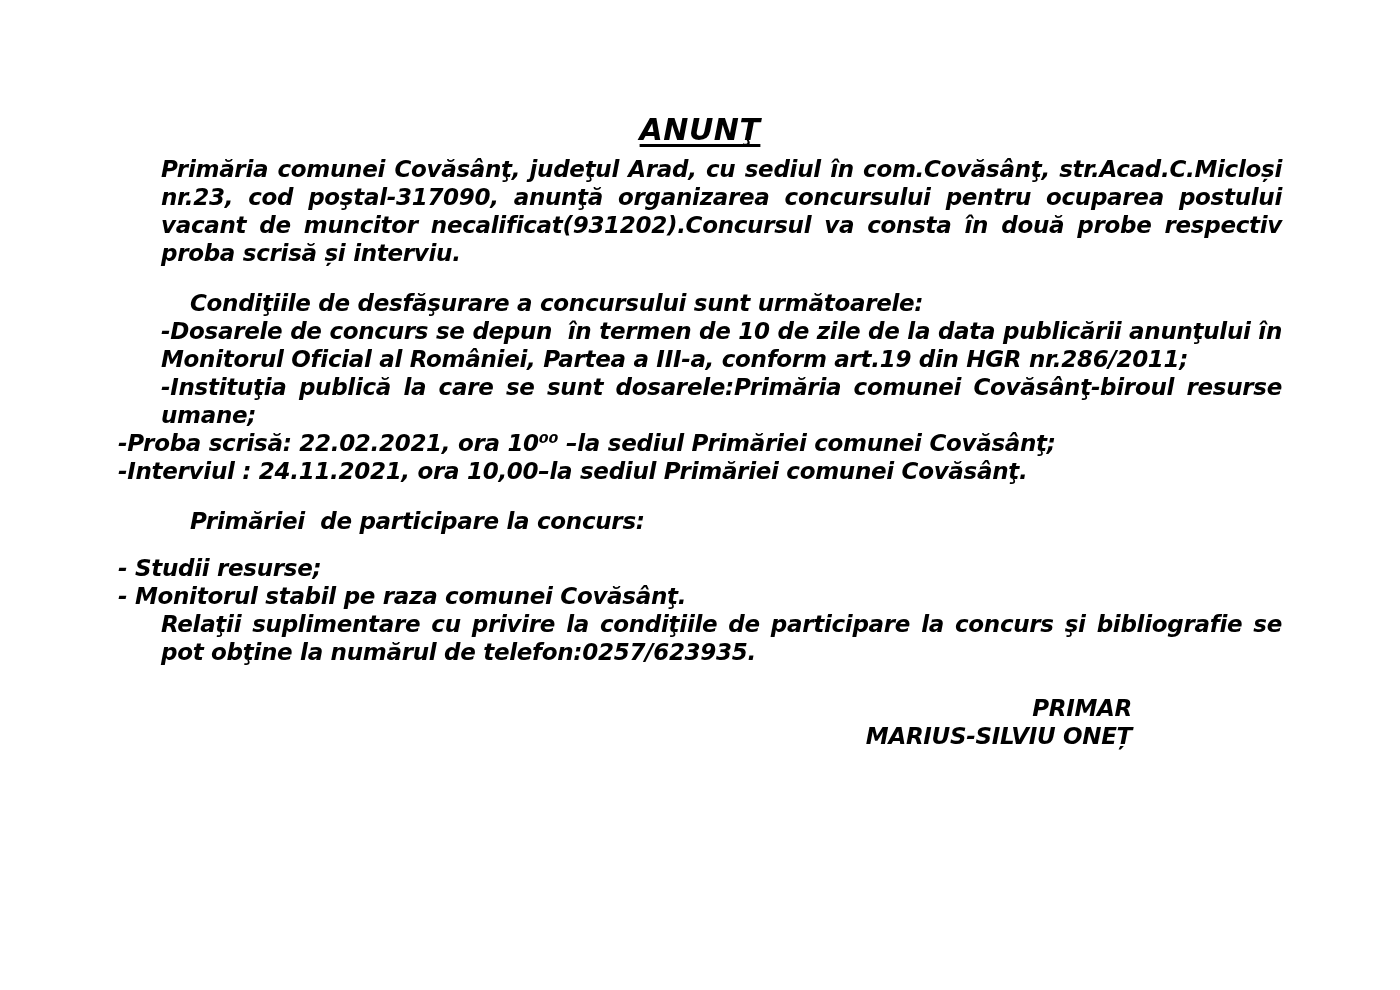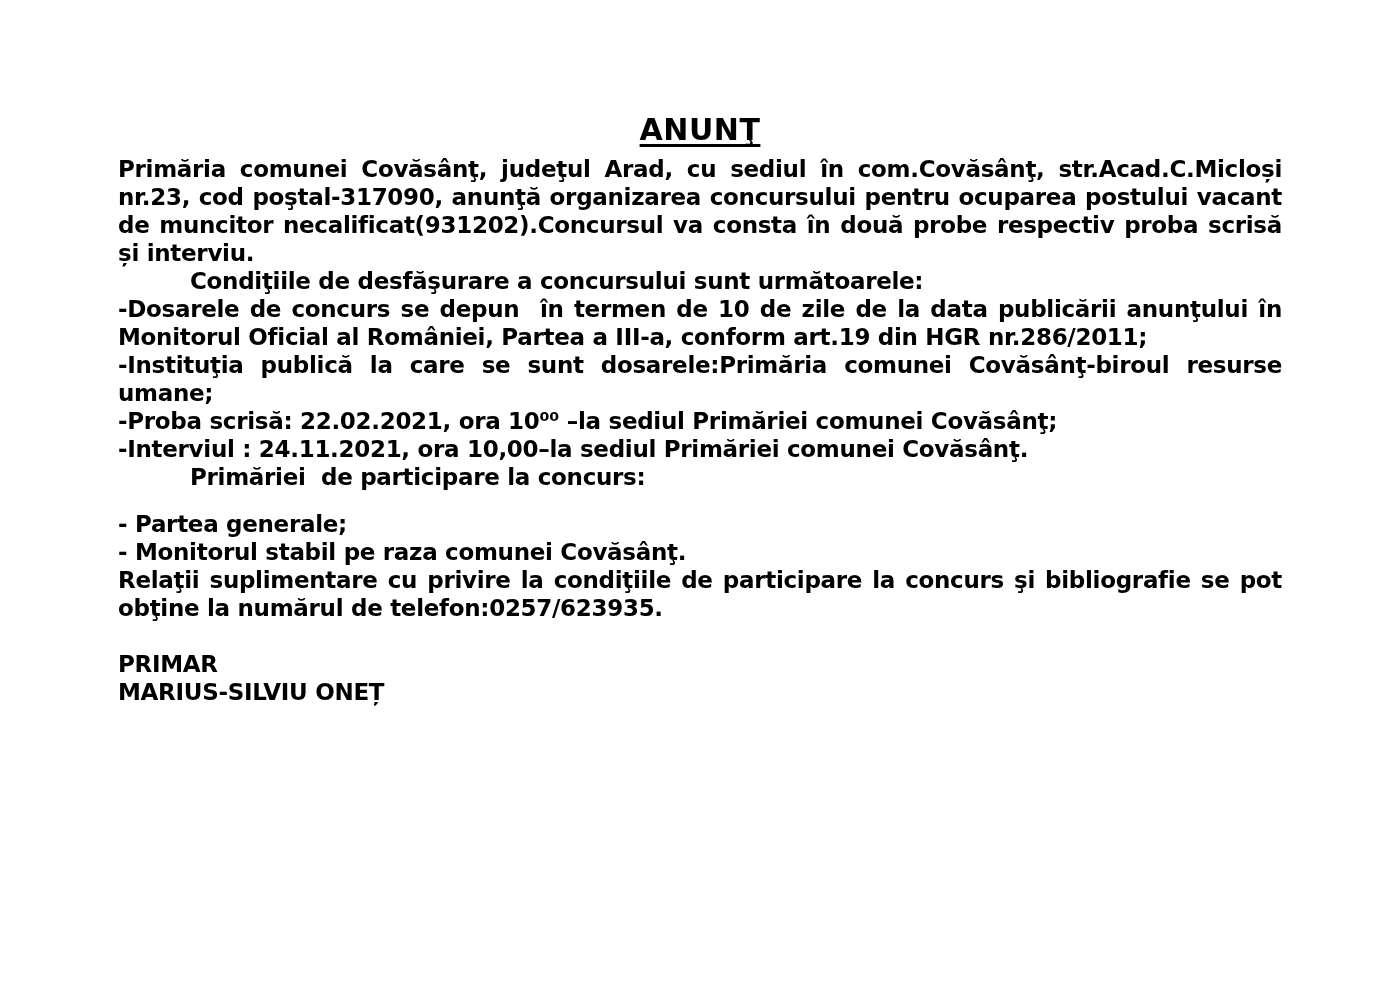--- a/index.html
+++ b/index.html
@@ -15,20 +15,21 @@
     color: #000000;
     font-family: "DejaVu Sans", "Liberation Sans", sans-serif;
     font-weight: bold;
     overflow: hidden;
   }
   .content {
     position: absolute;
     left: 118px;
     top: 110px;
     width: 1164px;
+    font-style: italic;
   }
   .doc-title {
     margin: 0 0 5px 0;
     font-size: 30px;
     line-height: 40px;
     text-align: center;
     letter-spacing: 0.5px;
   }
   .doc-title .underlined {
     text-decoration: underline;
@@ -36,27 +37,27 @@
     text-underline-offset: 4px;
     text-decoration-skip-ink: none;
   }
   .para {
     margin: 0;
     font-size: 23px;
     line-height: 28px;
     letter-spacing: -0.3px;
     white-space: pre-wrap;
   }
-  .justify { text-align: justify; }
-  .indent  { padding-left: 72px; }
+  .justify { text-align: justify; margin-left: 43px; }
+  .indent  { padding-left: 72px; margin-top: 22px; }
   .spacer-sm { height: 19px; }
   .spacer-md { height: 28px; }
   .signature-block {
     width: 1014px;          
-    text-align: left;
+    text-align: right;
     font-size: 23px;
     line-height: 28px;
     letter-spacing: -0.3px;
   }
 </style>
 </head>
 <body>
 
 <div class="page">
   <div class="content">
@@ -72,21 +73,21 @@
     <p class="para justify">-Instituţia publică la care se sunt dosarele:Primăria comunei Covăsânţ-biroul resurse umane;</p>
 
     <p class="para">-Proba scrisă: 22.02.2021, ora 10⁰⁰ –la sediul Primăriei comunei Covăsânţ;</p>
 
     <p class="para">-Interviul : 24.11.2021, ora 10,00–la sediul Primăriei comunei Covăsânţ.</p>
 
     <p class="para indent">Primăriei  de participare la concurs:</p>
 
     <div class="spacer-sm"></div>
 
-    <p class="para">- Partea generale;</p>
+    <p class="para">- Studii resurse;</p>
 
     <p class="para">- Monitorul stabil pe raza comunei Covăsânţ.</p>
 
     <p class="para justify">Relaţii suplimentare cu privire la condiţiile de participare la concurs şi bibliografie se pot obţine la numărul de telefon:0257/623935.</p>
 
     <div class="spacer-md"></div>
 
     <div class="signature-block">
       <div>PRIMAR</div>
       <div>MARIUS-SILVIU ONEȚ</div>

